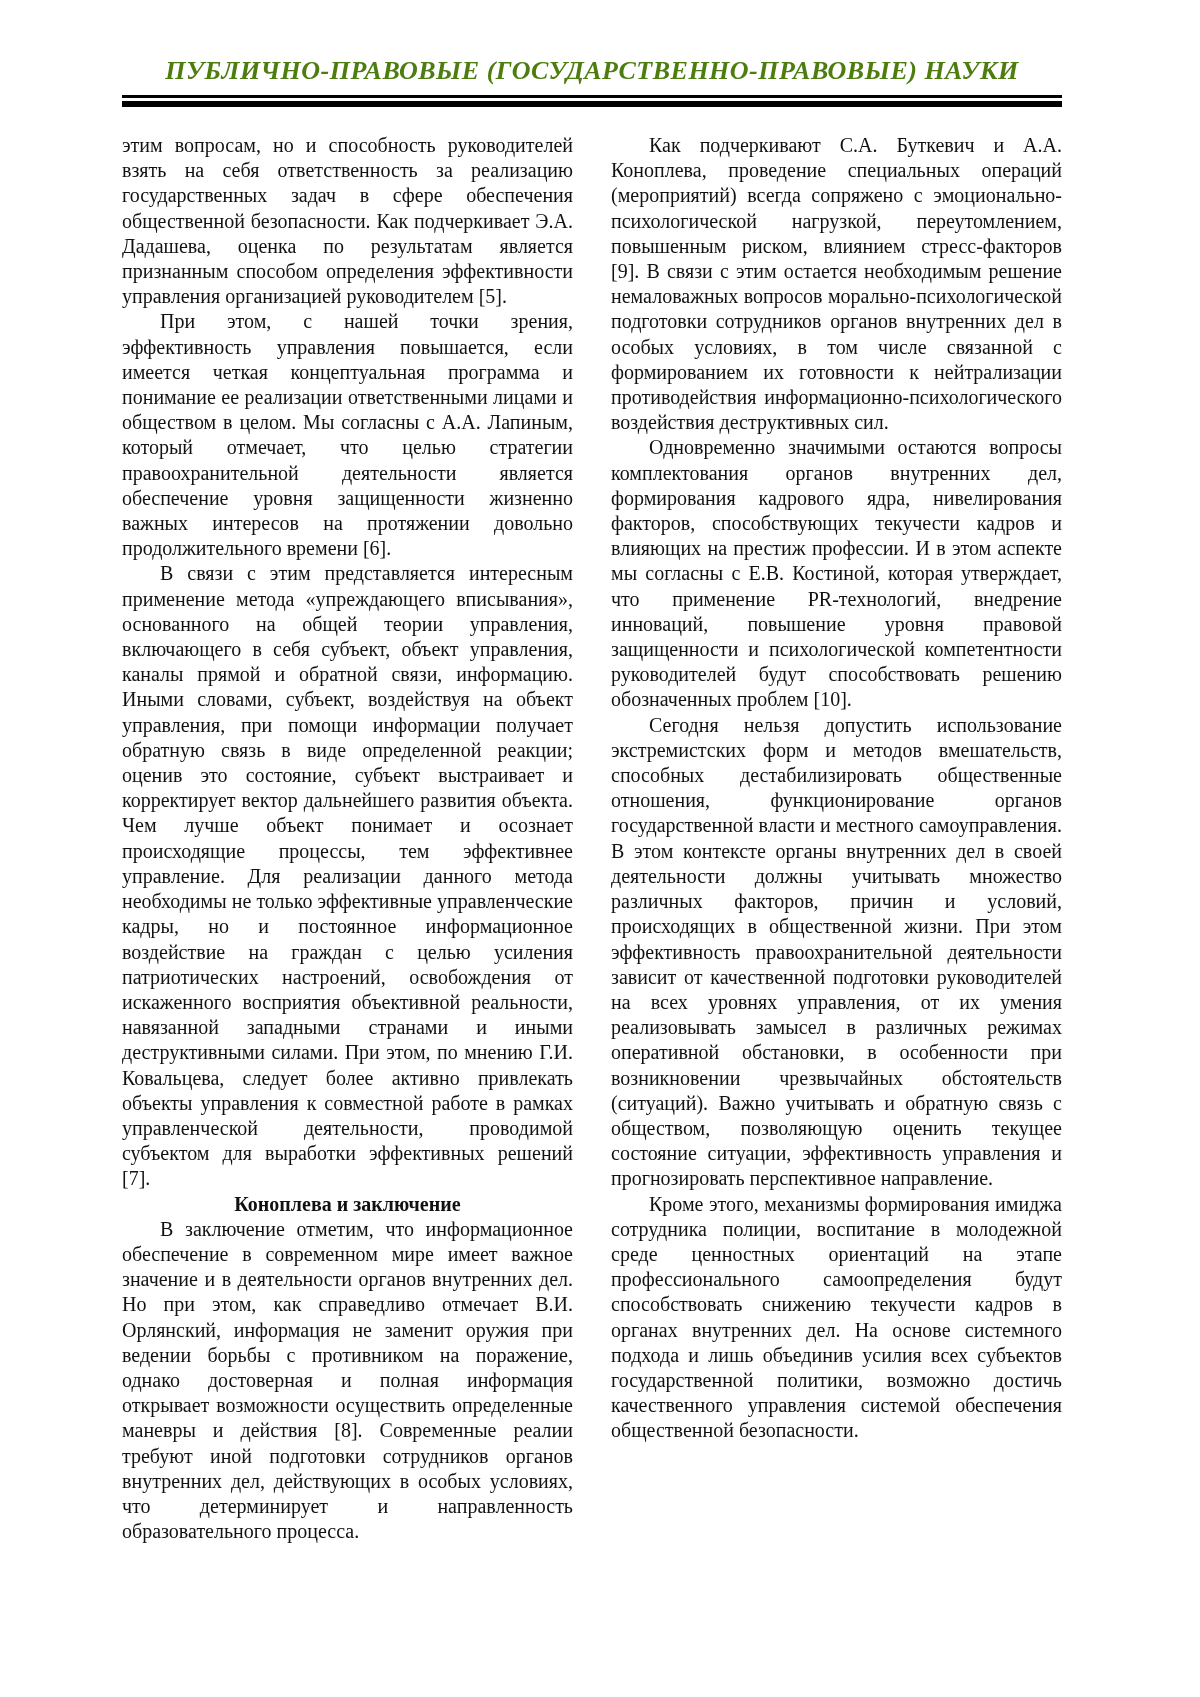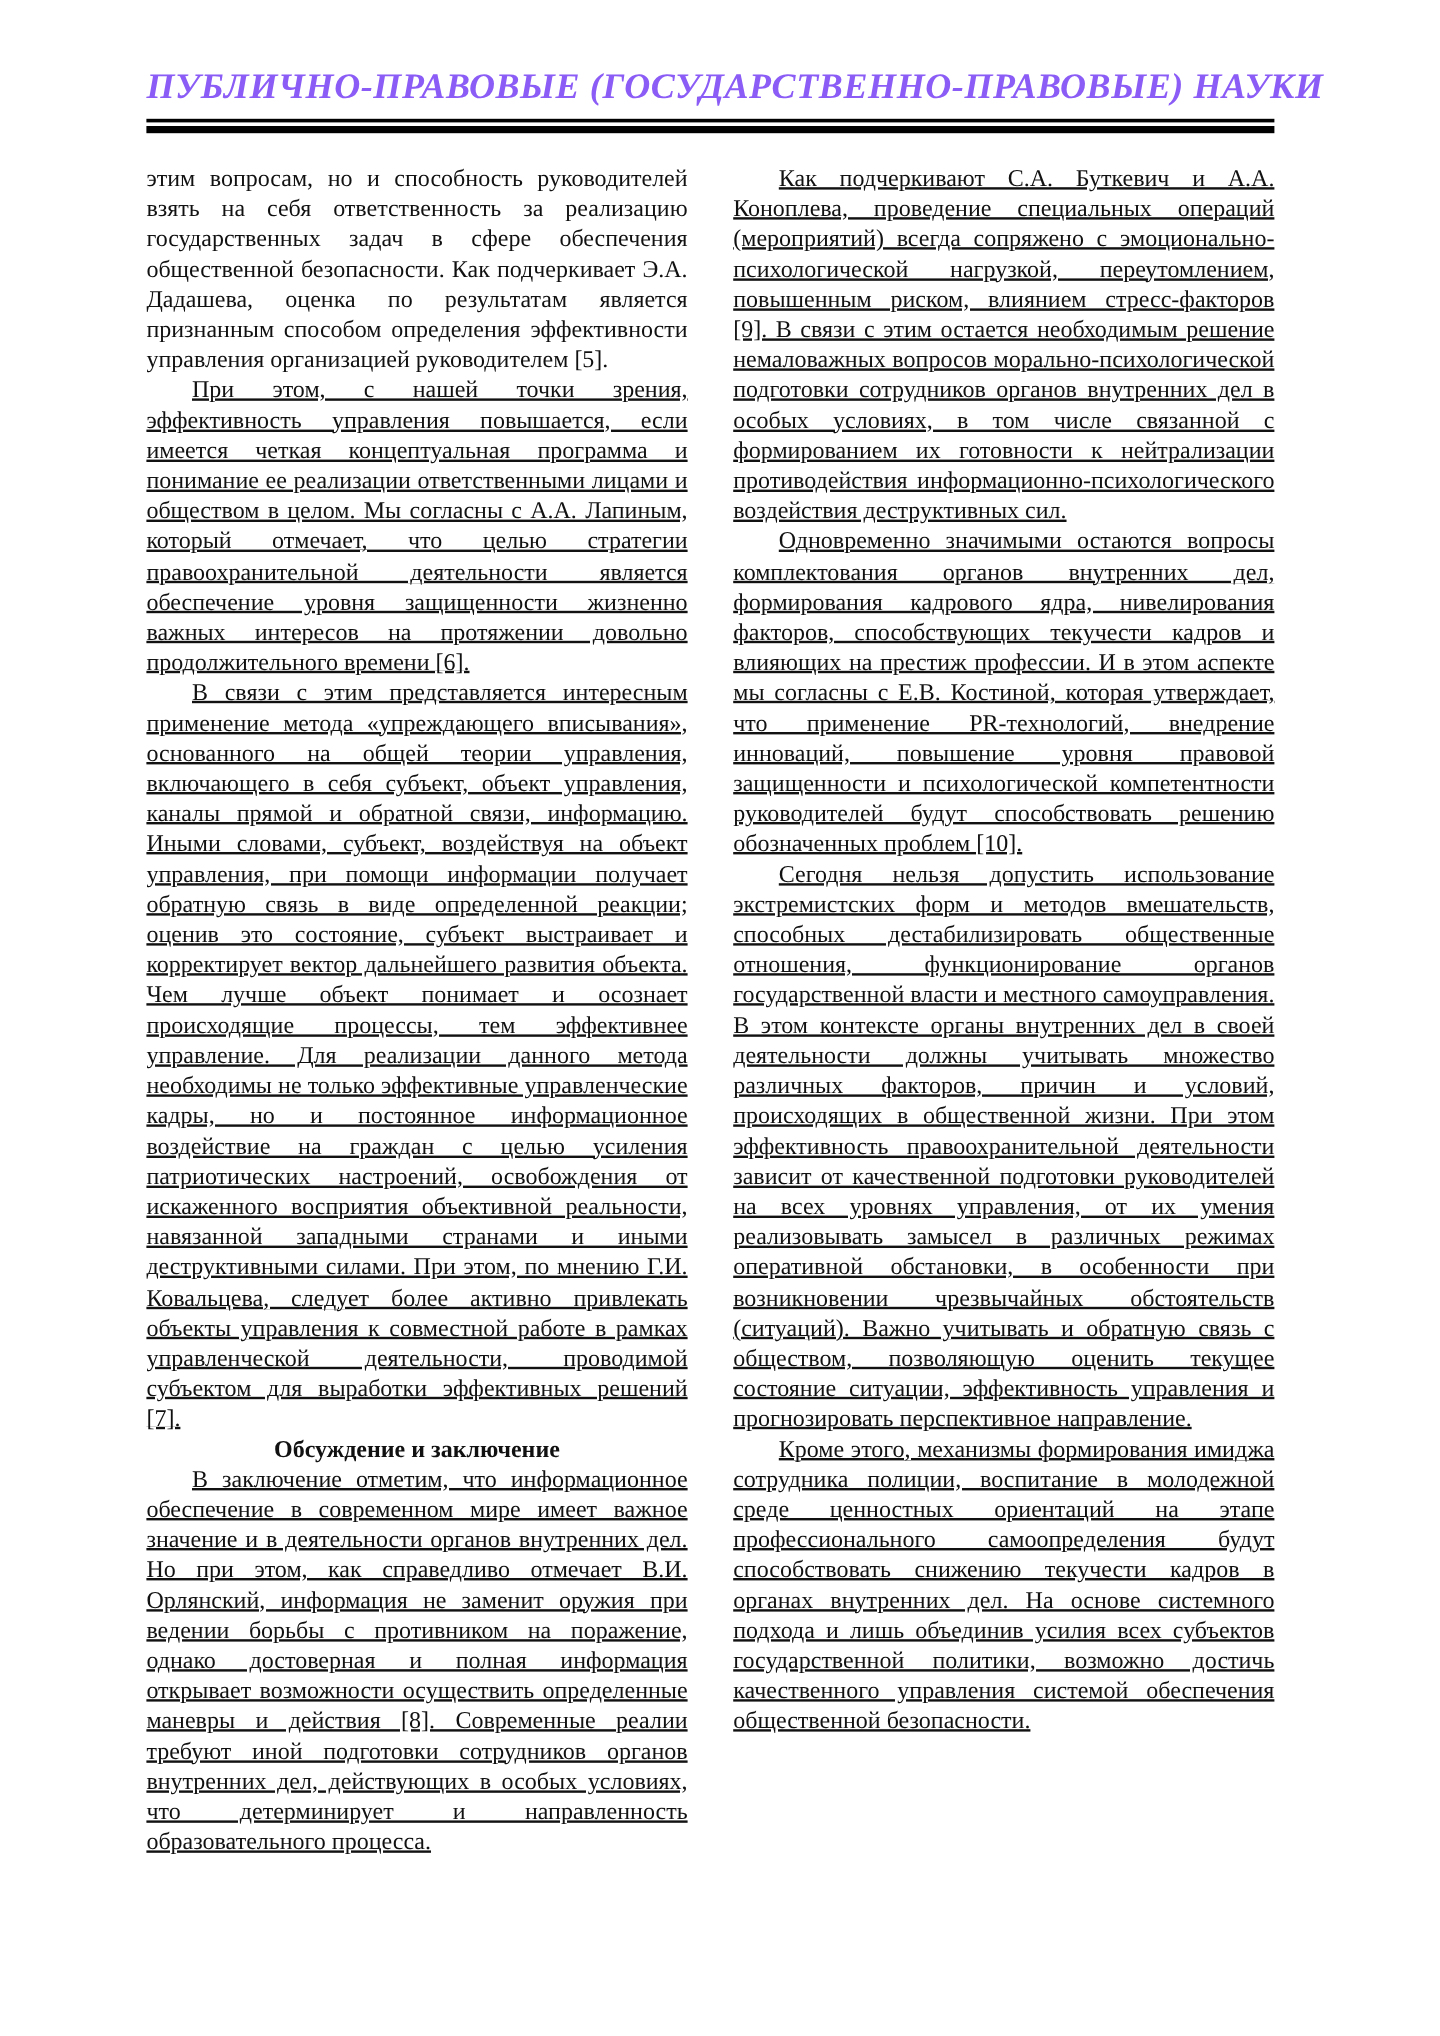--- a/index.html
+++ b/index.html
@@ -18,24 +18,24 @@
   .page {
     position: absolute;
     left: 122px;
     top: 56px;
     width: 940px;
   }
   .journal-header {
     text-align: center;
     font-weight: bold;
     font-style: italic;
-    font-size: 30px;
+    font-size: 26px;
     letter-spacing: 0.5px;
     white-space: nowrap;
-    color: #8b5cf6;
+    color: #4d7c0f;
   }
   .header-rule {
     margin-top: 9px;
     border-top: 3px solid #000;
     height: 3px;
     border-bottom: 6px solid #000;
     width: 100%;
   }
   .columns {
     display: flex;
@@ -47,21 +47,20 @@
     text-align: justify;
     font-size: 20px;
     line-height: 25.2px;
   }
   .col p {
     margin: 0;
     padding: 0;
   }
   .col p.indent {
     text-indent: 38px;
-    text-decoration: underline;
   }
   .col p.heading {
     text-align: center;
     font-weight: bold;
     text-indent: 0;
   }
   .footer {
     text-align: center;
     margin-top: 42px;
     font-size: 23px;
@@ -76,21 +75,21 @@
   <div class="journal-header">ПУБЛИЧНО-ПРАВОВЫЕ (ГОСУДАРСТВЕННО-ПРАВОВЫЕ) НАУКИ</div>
 
   <div class="header-rule"></div>
 
   <div class="columns">
 
     <div class="col">
       <p>этим вопросам, но и способность руководителей взять на себя ответственность за реализацию государственных задач в сфере обеспечения общественной безопасности. Как подчеркивает Э.А. Дадашева, оценка по результатам является признанным способом определения эффективности управления организацией руководителем [5].</p>
       <p class="indent">При этом, с нашей точки зрения, эффективность управления повышается, если имеется четкая концептуальная программа и понимание ее реализации ответственными лицами и обществом в целом. Мы согласны с А.А. Лапиным, который отмечает, что целью стратегии правоохранительной деятельности является обеспечение уровня защищенности жизненно важных интересов на протяжении довольно продолжительного времени [6].</p>
       <p class="indent">В связи с этим представляется интересным применение метода «упреждающего вписывания», основанного на общей теории управления, включающего в себя субъект, объект управления, каналы прямой и обратной связи, информацию. Иными словами, субъект, воздействуя на объект управления, при помощи информации получает обратную связь в виде определенной реакции; оценив это состояние, субъект выстраивает и корректирует вектор дальнейшего развития объекта. Чем лучше объект понимает и осознает происходящие процессы, тем эффективнее управление. Для реализации данного метода необходимы не только эффективные управленческие кадры, но и постоянное информационное воздействие на граждан с целью усиления патриотических настроений, освобождения от искаженного восприятия объективной реальности, навязанной западными странами и иными деструктивными силами. При этом, по мнению Г.И. Ковальцева, следует более активно привлекать объекты управления к совместной работе в рамках управленческой деятельности, проводимой субъектом для выработки эффективных решений [7].</p>
-      <p class="heading">Обсуждение и заключение</p>
+      <p class="heading">Коноплева и заключение</p>
       <p class="indent">В заключение отметим, что информационное обеспечение в современном мире имеет важное значение и в деятельности органов внутренних дел. Но при этом, как справедливо отмечает В.И. Орлянский, информация не заменит оружия при ведении борьбы с противником на поражение, однако достоверная и полная информация открывает возможности осуществить определенные маневры и действия [8]. Современные реалии требуют иной подготовки сотрудников органов внутренних дел, действующих в особых условиях, что детерминирует и направленность образовательного процесса.</p>
     </div>
 
     <div class="col">
       <p class="indent">Как подчеркивают С.А. Буткевич и А.А. Коноплева, проведение специальных операций (мероприятий) всегда сопряжено с эмоционально-психологической нагрузкой, переутомлением, повышенным риском, влиянием стресс-факторов [9]. В связи с этим остается необходимым решение немаловажных вопросов морально-психологической подготовки сотрудников органов внутренних дел в особых условиях, в том числе связанной с формированием их готовности к нейтрализации противодействия информационно-психологического воздействия деструктивных сил.</p>
       <p class="indent">Одновременно значимыми остаются вопросы комплектования органов внутренних дел, формирования кадрового ядра, нивелирования факторов, способствующих текучести кадров и влияющих на престиж профессии. И в этом аспекте мы согласны с Е.В. Костиной, которая утверждает, что применение PR-технологий, внедрение инноваций, повышение уровня правовой защищенности и психологической компетентности руководителей будут способствовать решению обозначенных проблем [10].</p>
       <p class="indent">Сегодня нельзя допустить использование экстремистских форм и методов вмешательств, способных дестабилизировать общественные отношения, функционирование органов государственной власти и местного самоуправления. В этом контексте органы внутренних дел в своей деятельности должны учитывать множество различных факторов, причин и условий, происходящих в общественной жизни. При этом эффективность правоохранительной деятельности зависит от качественной подготовки руководителей на всех уровнях управления, от их умения реализовывать замысел в различных режимах оперативной обстановки, в особенности при возникновении чрезвычайных обстоятельств (ситуаций). Важно учитывать и обратную связь с обществом, позволяющую оценить текущее состояние ситуации, эффективность управления и прогнозировать перспективное направление.</p>
       <p class="indent">Кроме этого, механизмы формирования имиджа сотрудника полиции, воспитание в молодежной среде ценностных ориентаций на этапе профессионального самоопределения будут способствовать снижению текучести кадров в органах внутренних дел. На основе системного подхода и лишь объединив усилия всех субъектов государственной политики, возможно достичь качественного управления системой обеспечения общественной безопасности.</p>
     </div>
 

